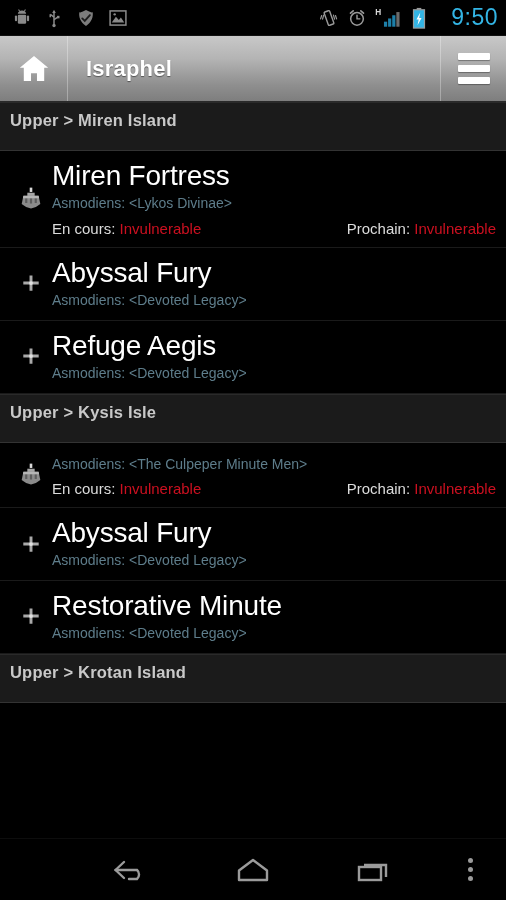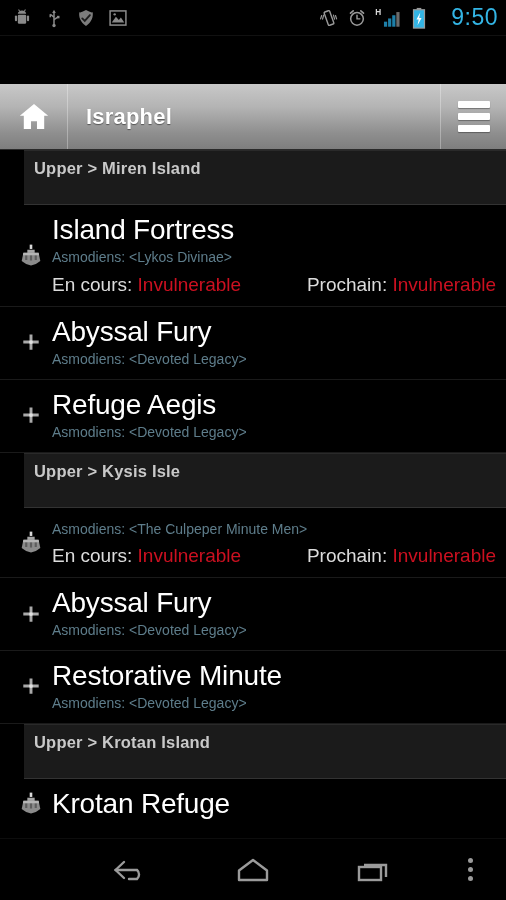--- a/index.html
+++ b/index.html
@@ -27,21 +27,20 @@
     margin-left:16px; line-height:1;
   }
 
   
   .actionbar {
     height:66px; flex:0 0 66px;
     background:linear-gradient(to bottom,#c8c8c8 0%,#b4b4b4 35%,#8f8f8f 75%,#7e7e7e 100%);
     display:flex; align-items:center;
     border-bottom:1px solid #2a2a2a;
     position:relative;
-    margin-top:48px;
   }
   .ab-home {
     width:68px; height:100%;
     display:flex; align-items:center; justify-content:center;
     border-right:1px solid rgba(255,255,255,0.30);
   }
   .ab-title {
     color:#ffffff; font-size:22px; font-weight:bold;
     margin-left:18px;
     text-shadow:0 1px 1px rgba(0,0,0,0.45);
@@ -59,25 +58,24 @@
     box-shadow:0 1px 1px rgba(0,0,0,0.35);
   }
 
   
   .list { flex:1 1 auto; overflow:hidden; background:#000; }
 
   .section-header {
     background:#1b1b1b;
     color:#c9c9c9;
     font-size:16.5px; font-weight:bold;
-    padding:8px 0 26px 10px;
+    padding:8px 0 20px 10px;
     border-bottom:1px solid #333;
     border-top:1px solid #2a2a2a;
     letter-spacing:0.2px;
-    margin-left:24px;
   }
 
   .row {
     display:flex; align-items:flex-start;
     padding:9px 10px 10px 10px;
     border-bottom:1px solid #1a1a1a;
     background:#000;
     position:relative;
   }
   .row-icon {
@@ -98,21 +96,21 @@
   .row-sub {
     color:#5e7d8b;
     font-size:14px;
     line-height:1.25;
     margin-top:4px;
     white-space:nowrap;
   }
   .row-status {
     display:flex;
     margin-top:7px;
-    font-size:19px;
+    font-size:15px;
     color:#dcdcdc;
     white-space:nowrap;
   }
   .status-cell { flex:0 0 50%; }
   .status-cell.right { text-align:right; padding-left:14px; }
   .status-val { color:#cc1020; }
 
   .row.clipped { border-bottom:none; }
   .row.clipped .row-title { margin-bottom:0; }
 
@@ -244,21 +242,21 @@
         <div class="row-icon">
           <svg class="icon-fortress" viewBox="0 0 24 24">
             <rect x="10.8" y="1.5" width="2.4" height="4" fill="#d9d9d9"></rect>
             <path d="M5 9 h14 l1.6 7.5 q-4 3.5 -8.6 4.3 Q7.4 20 3.4 16.5 Z" fill="#8b8b8b"></path>
             <path d="M5 9 h14 l.5 2.2 H4.5 Z" fill="#b5b5b5"></path>
             <path d="M6.6 11.6 h2 v4 h-2 z M11 11.6 h2 v4.6 h-2 z M15.4 11.6 h2 v4 h-2 z" fill="#5d5d5d"></path>
             <path d="M8.6 6.2 h6.8 v3 H8.6 z" fill="#a5a5a5"></path>
           </svg>
         </div>
         <div class="row-body">
-          <div class="row-title">Island Fortress</div>
+          <div class="row-title">Miren Fortress</div>
           <div class="row-sub">Asmodiens: &lt;Lykos Divinae&gt;</div>
           <div class="row-status">
             <div class="status-cell"><span>En cours:</span> <span class="status-val">Invulnerable</span></div>
             <div class="status-cell right"><span>Prochain:</span> <span class="status-val">Invulnerable</span></div>
           </div>
         </div>
       </div>
       <div class="row">
         <div class="row-icon">
           <svg class="icon-artifact" viewBox="0 0 24 24">
@@ -320,34 +318,20 @@
             <path d="M10.4 2.6 h3.2 v6.8 h6.8 v3.2 h-6.8 v6.8 h-3.2 v-6.8 H3.6 V9.4 h6.8 z" fill="#a9a9a9"></path>
             <circle cx="12" cy="11" r="2.1" fill="#e2e2e2"></circle>
           </svg>
         </div>
         <div class="row-body">
           <div class="row-title">Restorative Minute</div>
           <div class="row-sub">Asmodiens: &lt;Devoted Legacy&gt;</div>
         </div>
       </div>
       <div class="section-header">Upper &gt; Krotan Island</div>
-      <div class="row clipped">
-        <div class="row-icon">
-          <svg class="icon-fortress" viewBox="0 0 24 24">
-            <rect x="10.8" y="1.5" width="2.4" height="4" fill="#d9d9d9"></rect>
-            <path d="M5 9 h14 l1.6 7.5 q-4 3.5 -8.6 4.3 Q7.4 20 3.4 16.5 Z" fill="#8b8b8b"></path>
-            <path d="M5 9 h14 l.5 2.2 H4.5 Z" fill="#b5b5b5"></path>
-            <path d="M6.6 11.6 h2 v4 h-2 z M11 11.6 h2 v4.6 h-2 z M15.4 11.6 h2 v4 h-2 z" fill="#5d5d5d"></path>
-            <path d="M8.6 6.2 h6.8 v3 H8.6 z" fill="#a5a5a5"></path>
-          </svg>
-        </div>
-        <div class="row-body">
-          <div class="row-title">Krotan Refuge</div>
-        </div>
-      </div>
     </div>
 
   <div class="navbar">
     <div class="nav-btn small"></div>
     <div class="nav-btn">
       <span>
         <svg class="nav-icon" style="width:44px;height:30px" viewBox="0 0 44 30">
           <path d="M14 7 L5.5 15 L14 23" fill="none" stroke="#9b9b9b" stroke-width="2.4" stroke-linecap="round" stroke-linejoin="round"></path>
           <path d="M5.5 15 H27 a6 6 0 0 1 0 9 H19" fill="none" stroke="#9b9b9b" stroke-width="2.4" stroke-linecap="round"></path>
         </svg>

